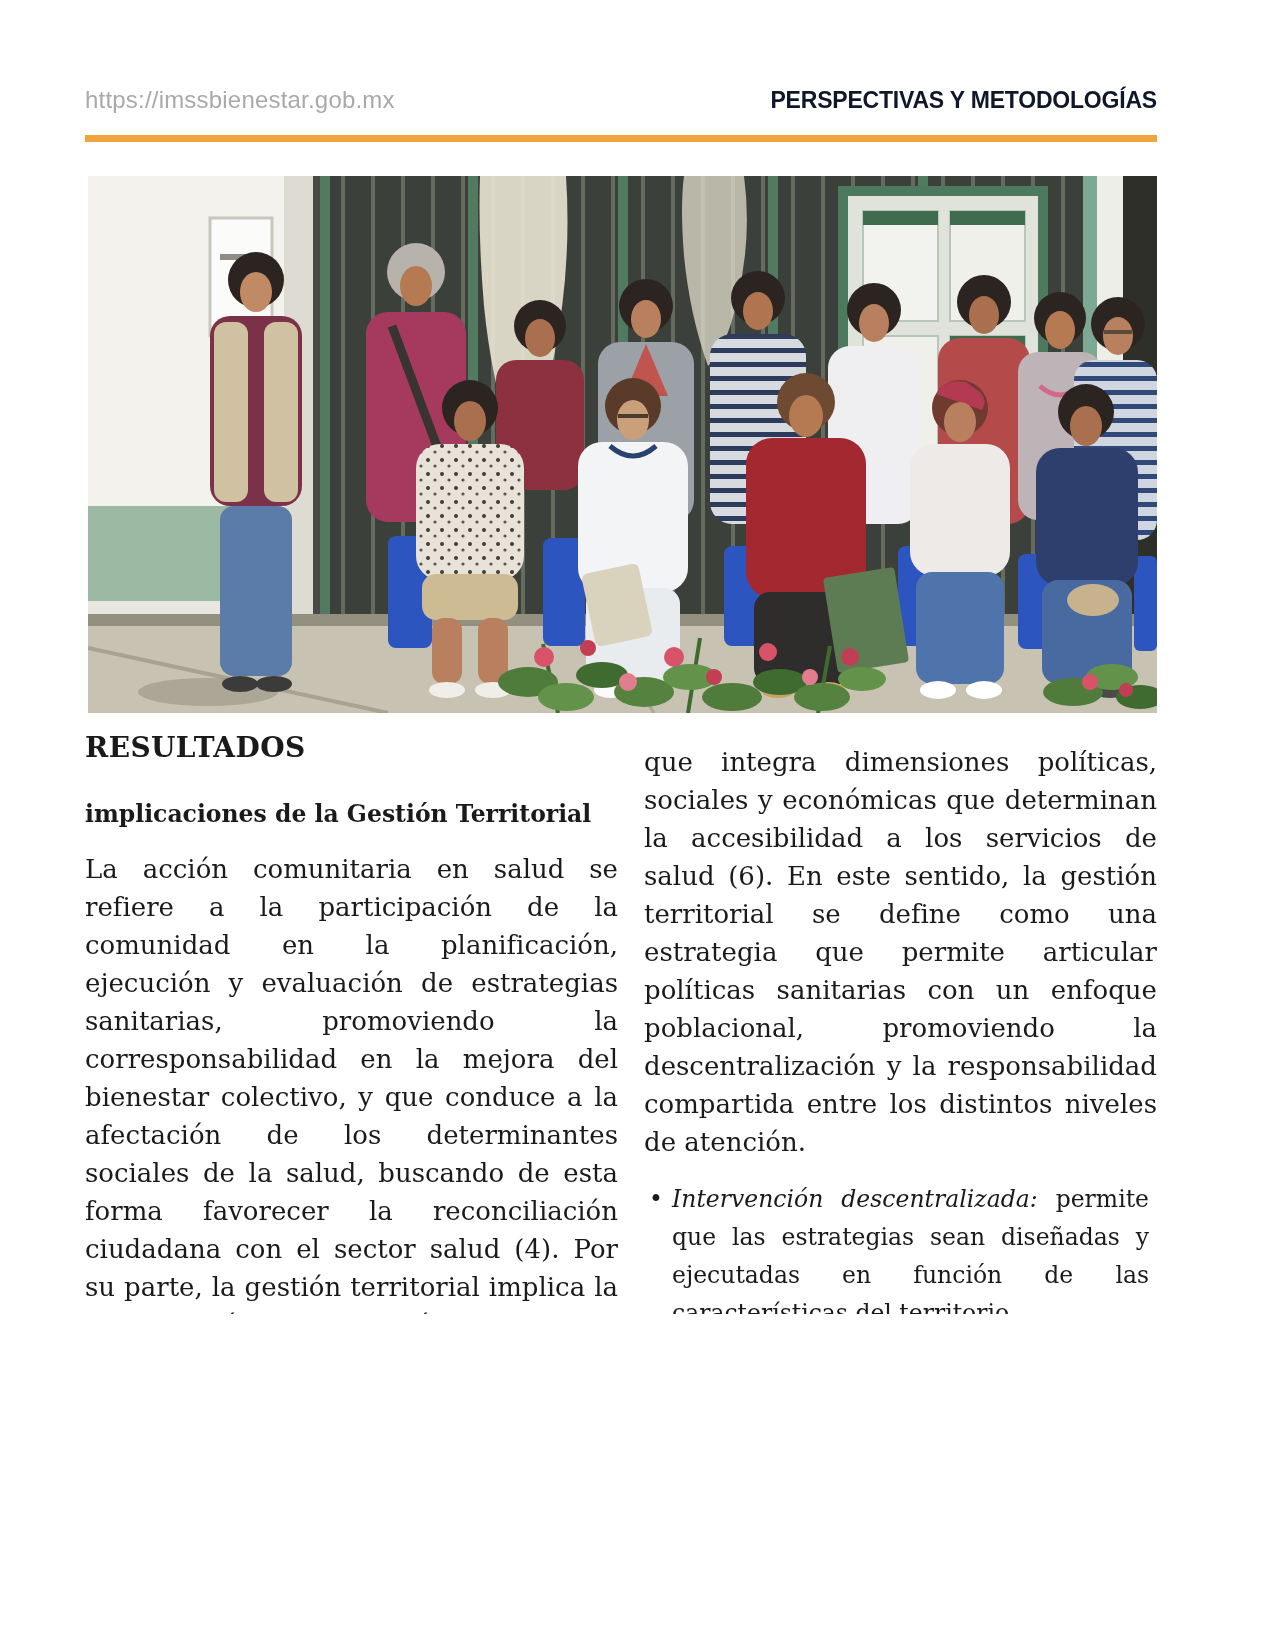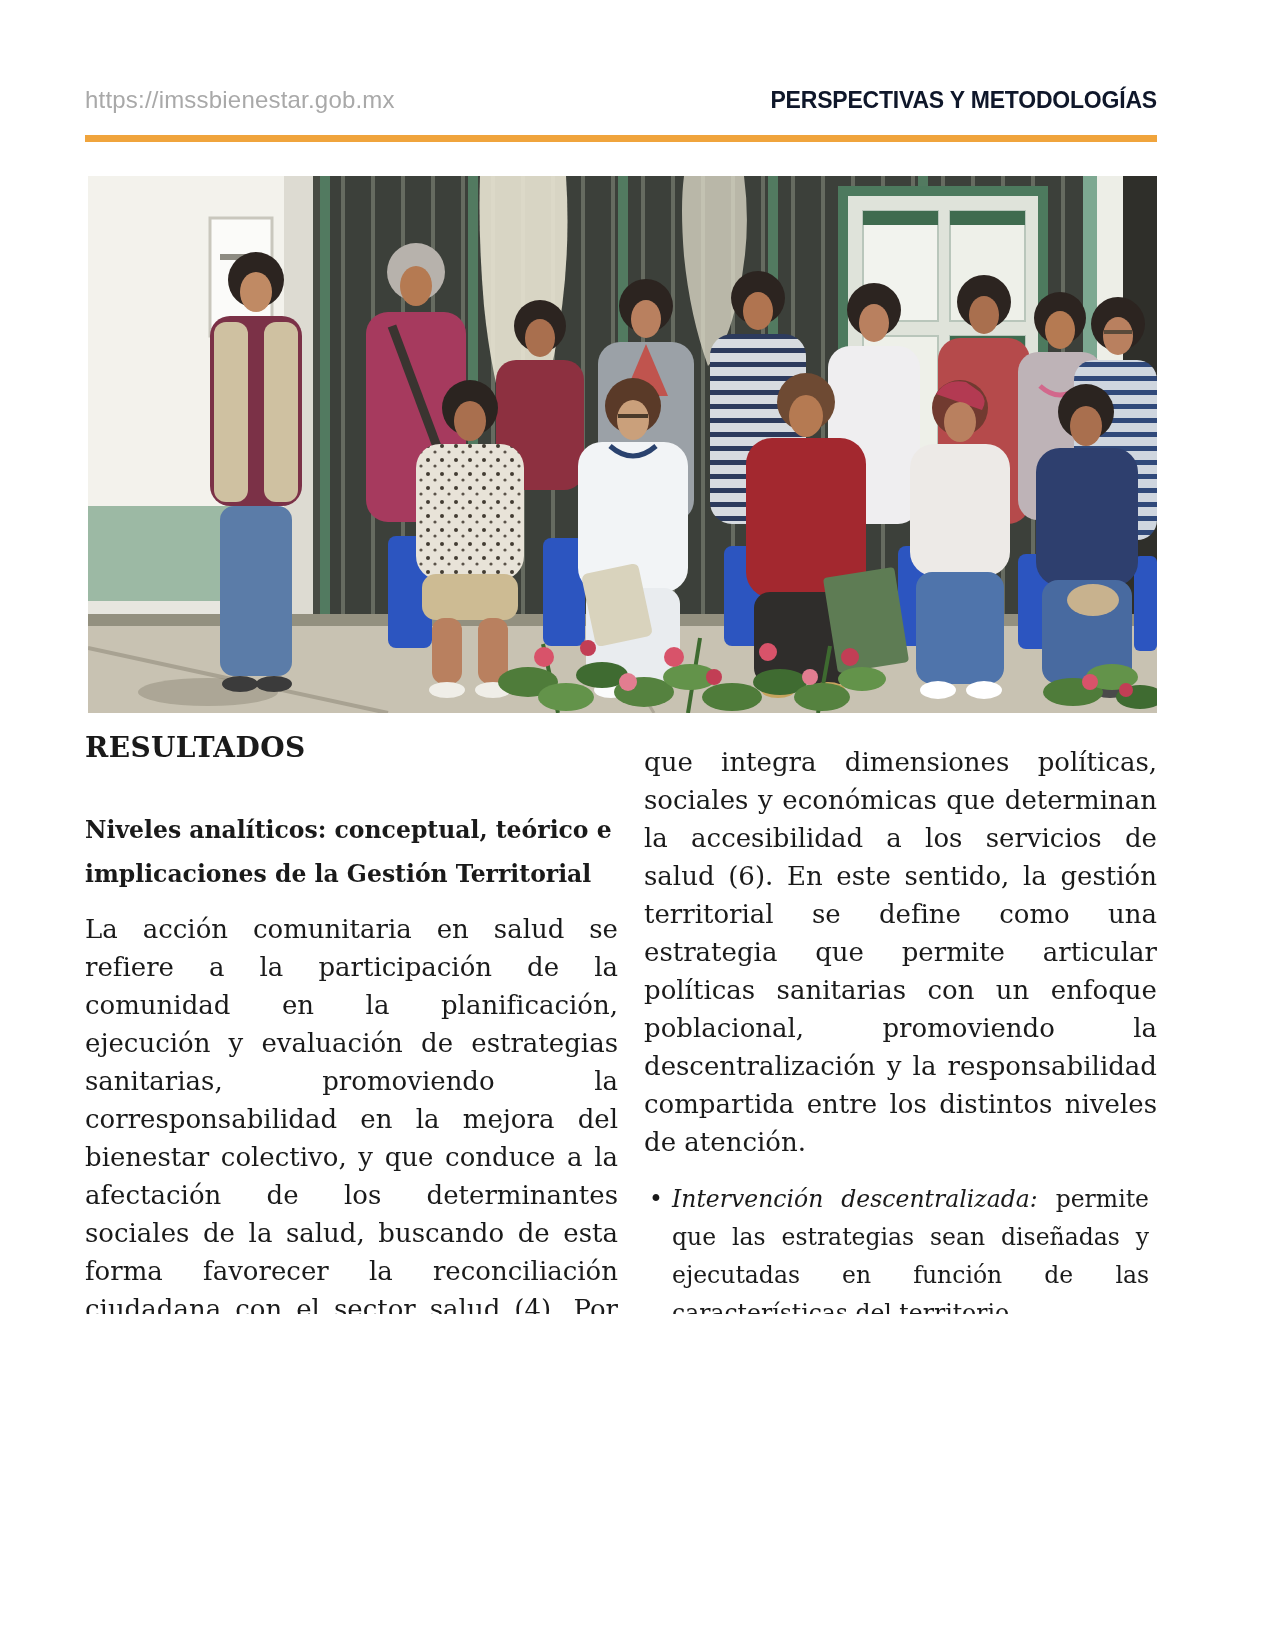--- a/index.html
+++ b/index.html
@@ -17,21 +17,21 @@
   .header-url { color:#a9a9a9; font-size:24px; letter-spacing:0.2px; }
   .header-section { color:#0f172a; font-size:23px; font-weight:bold; letter-spacing:-0.2px; }
   .accent-rule { position:absolute; left:85px; top:135px; width:1072px; height:7px; background:#f0a43c; }
   
   .photo { position:absolute; left:88px; top:176px; width:1069px; height:537px; margin:0; }
   .photo svg { display:block; width:100%; height:100%; }
   
   .content { position:absolute; left:85px; top:731px; width:1072px; display:flex; gap:26px; }
   .col-left  { width:533px; }
   .col-right { width:513px; padding-top:12px; }
-  .results-heading { font-size:28px; font-weight:bold; margin:0 0 44px 0; letter-spacing:0.4px; }
+  .results-heading { font-size:28px; font-weight:bold; margin:0 0 28px 0; letter-spacing:0.4px; }
   .subheading { font-size:23.5px; font-weight:bold; margin:0 0 14px 0; }
   .subheading .hline { display:block; line-height:44px; }
   p.body { font-size:26px; line-height:38px; text-align:justify; margin:0 0 19px 0; }
   .principles { list-style:none; margin:0; padding:0; }
   .principles li {
     position:relative; padding-left:28px; font-size:23.5px; line-height:38px;
     text-align:justify; margin:0 8px 7px 0;
   }
   .principles li::before { content:"\2022"; position:absolute; left:5px; top:0; }
   em { font-style:italic; }
@@ -283,21 +283,20 @@
       </g>
     </svg>
   </figure>
 
   <div class="content">
 
     <div class="col-left">
       <h1 class="results-heading">RESULTADOS</h1>
 
       <h2 class="subheading">
-        <span class="hline">Niveles analíticos: conceptual, teórico e</span>
         <span class="hline">implicaciones de la Gestión Territorial</span>
       </h2>
 
       <p class="body">La acción comunitaria en salud se refiere a la participación de la comunidad en la planificación, ejecución y evaluación de estrategias sanitarias, promoviendo la corresponsabilidad en la mejora del bienestar colectivo, y que conduce a la afectación de los determinantes sociales de la salud, buscando de esta forma favorecer la reconciliación ciudadana con el sector salud (4). Por su parte, la gestión territorial implica la organización y articulación de procesos y acciones con actores de nivel sectorial e intersectorial de recursos sanitarios dentro de un espacio geográfico determinado, garantizando la equidad en la atención integral médica y la adecuación de los servicios a las necesidades locales (5).</p>
       <p class="body">Comprender la atención de la salud desde la Gestión Territorial sirve para fortalecer las capacidades de las personas en el mismo el territorio con el cuidado continuo e integral de la salud.</p>
 
     </div>
 
     <div class="col-right">
       <p class="body">que integra dimensiones políticas, sociales y económicas que determinan la accesibilidad a los servicios de salud (6). En este sentido, la gestión territorial se define como una estrategia que permite articular políticas sanitarias con un enfoque poblacional, promoviendo la descentralización y la responsabilidad compartida entre los distintos niveles de atención.</p>

